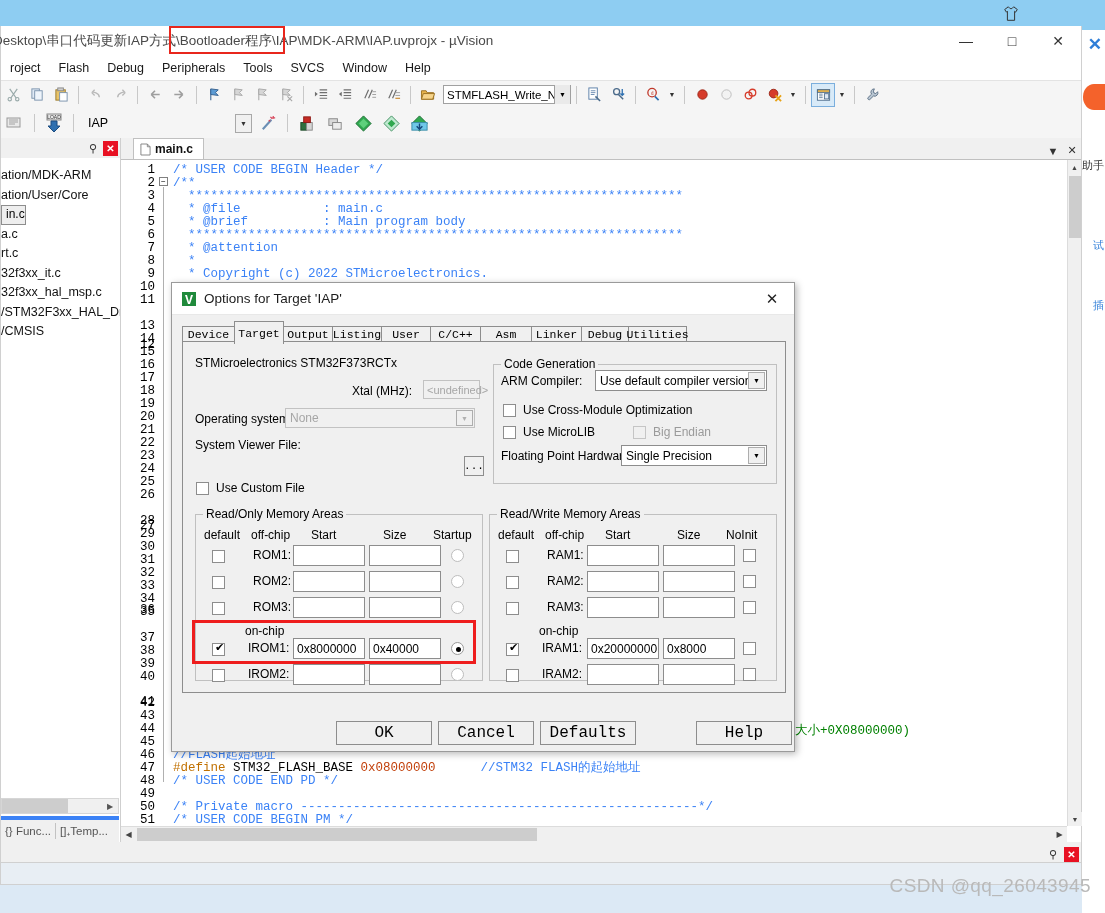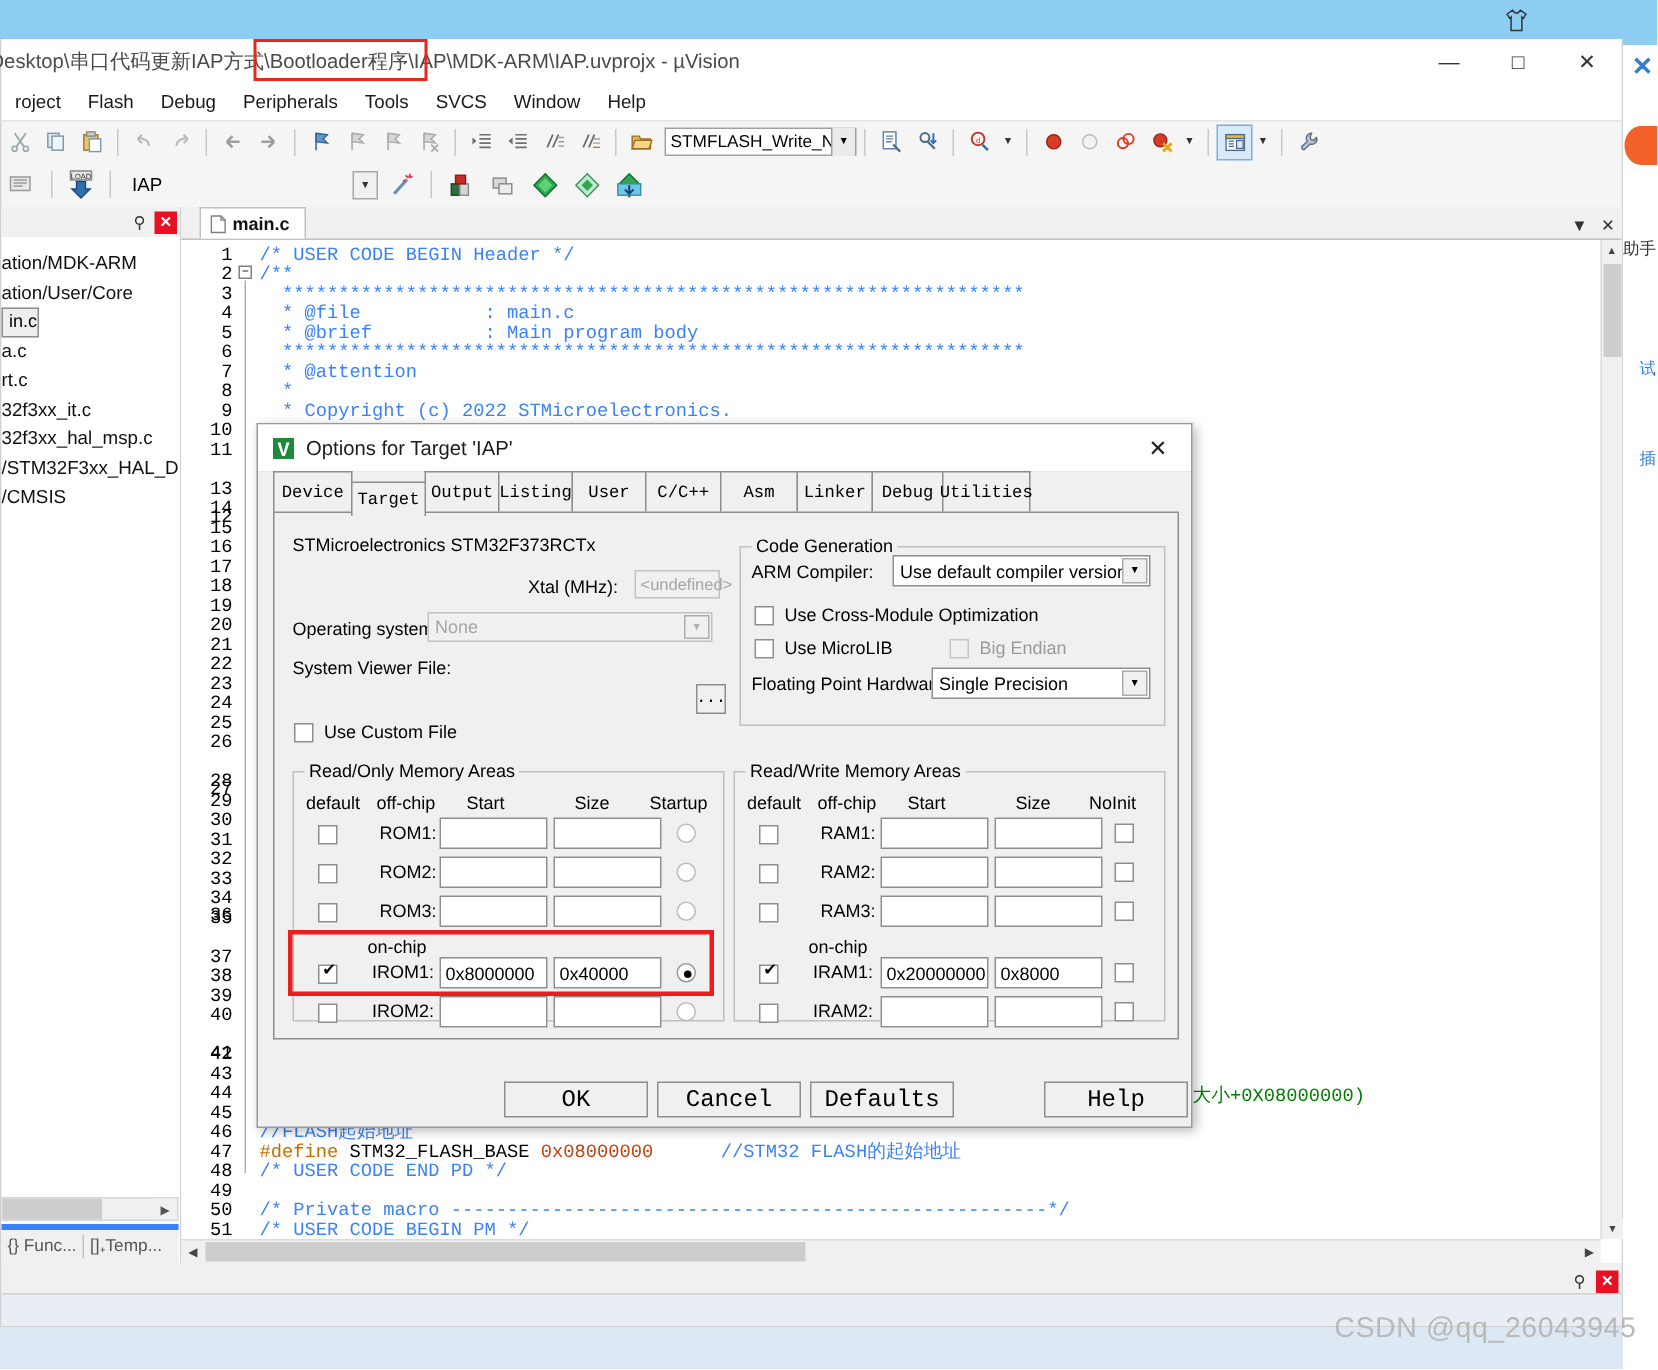--- a/index.html
+++ b/index.html
@@ -144,21 +144,21 @@
     position:absolute; left:171px; top:282px; width:624px; height:470px;
     background:#f0f0f0; border:1px solid #9a9a9a; box-shadow:2px 2px 7px rgba(0,0,0,.28);
   }
   .dlg-title { height:32px; background:#ffffff; display:flex; align-items:center; padding-left:9px; gap:7px;
                border-bottom:1px solid #e8e8e8;}
   .dlg-title-text { font-size:13.5px; color:#1d1d1d; }
   .dlg-close { position:absolute; right:0; top:0; width:44px; height:32px; display:flex; align-items:center;
                justify-content:center; font-size:15px; color:#222;}
 
   .tabs { position:absolute; left:10px; top:38px; width:604px; height:21px; display:flex; align-items:flex-end; }
-  .tab { height:28px; border:1px solid #8d8d8d; border-bottom:none; background:#f0f0f0;
+  .tab { height:16px; border:1px solid #8d8d8d; border-bottom:none; background:#f0f0f0;
          font-family:"Liberation Mono", monospace; font-size:11.5px; color:#000;
          display:flex; align-items:center; justify-content:center; padding:0 7px; margin-right:-1px;}
   .tab.active { height:23px; background:#f0f0f0; border-color:#8d8d8d; font-weight:normal;
                 position:relative; z-index:3; margin-bottom:-2px;}
   .tab-panel { position:absolute; left:10px; top:58px; width:604px; height:352px;
                border:1px solid #8d8d8d; background:#f0f0f0;}
 
   .lbl { position:absolute; font-size:12px; color:#000; font-family:"Liberation Sans",sans-serif; white-space:nowrap;}
   .lbl-dim { color:#9a9a9a; }
   .fld { position:absolute; border:1px solid #8d8d8d; background:#ffffff; font-size:12px; color:#000;

